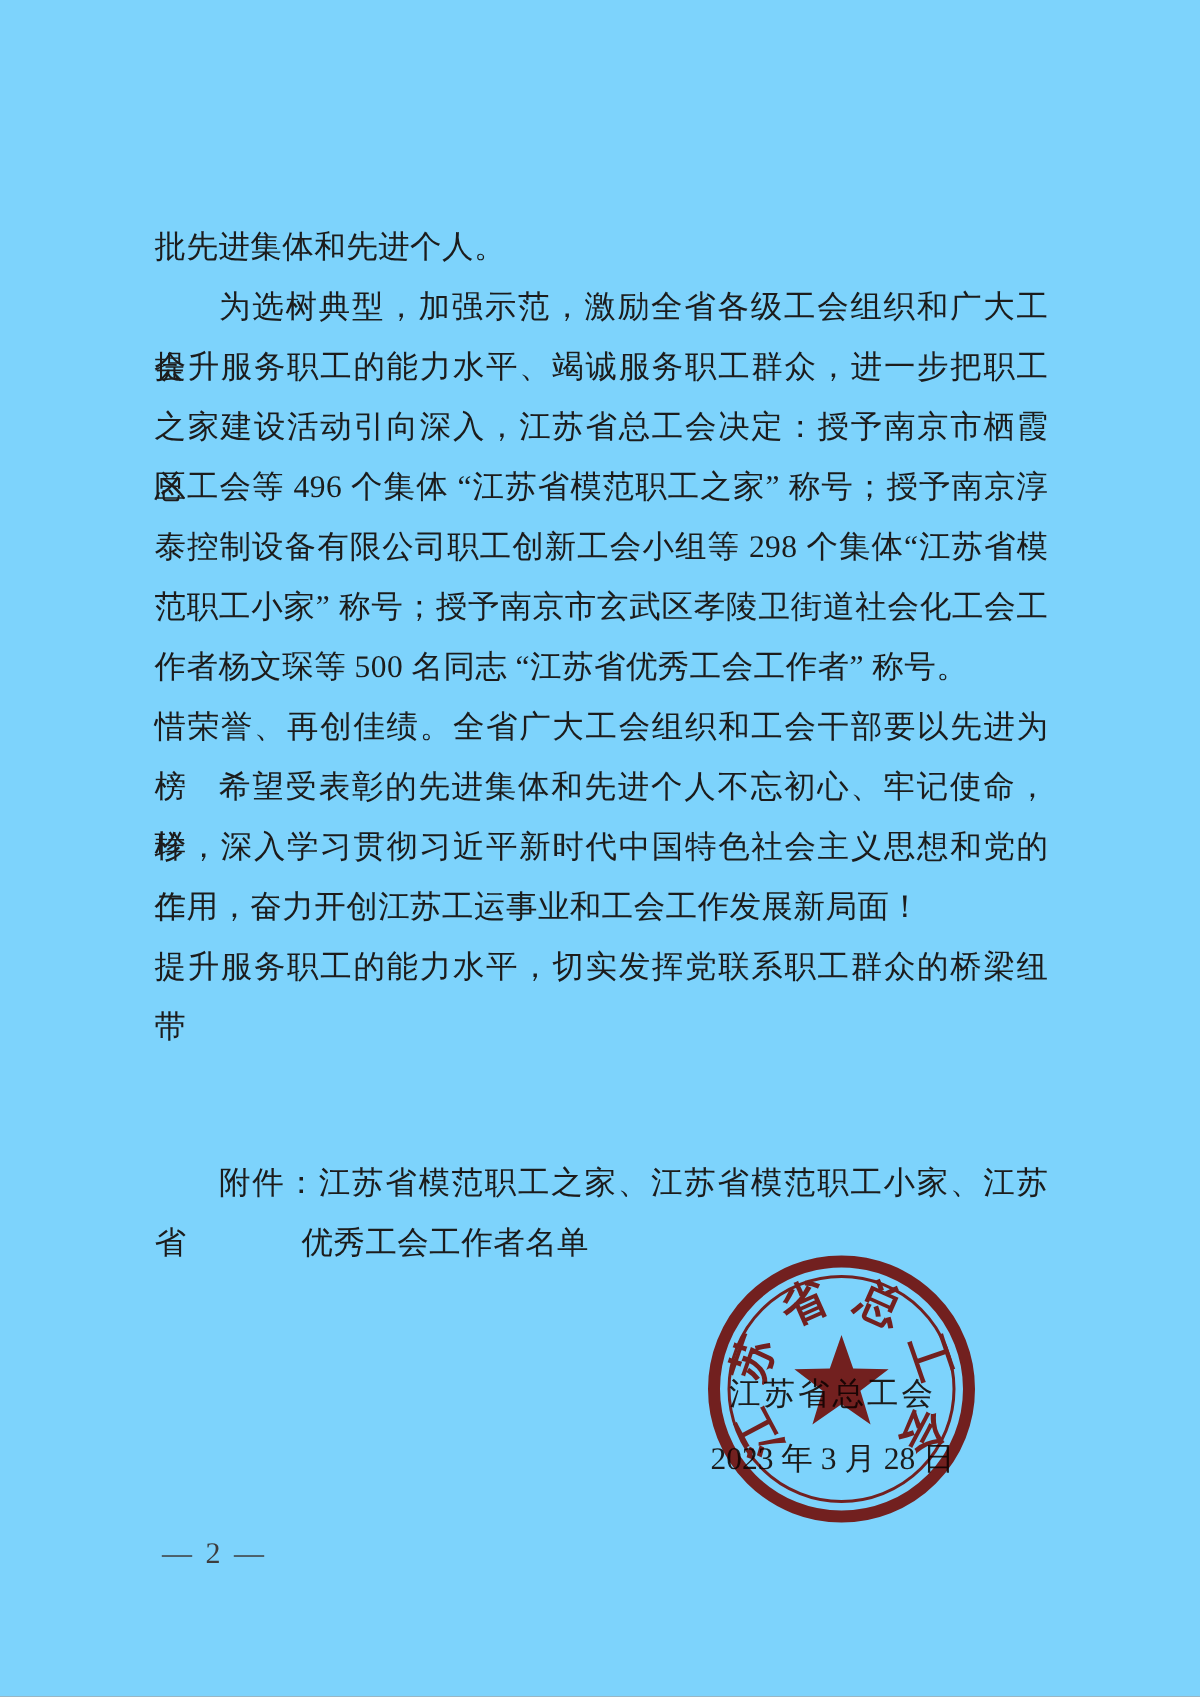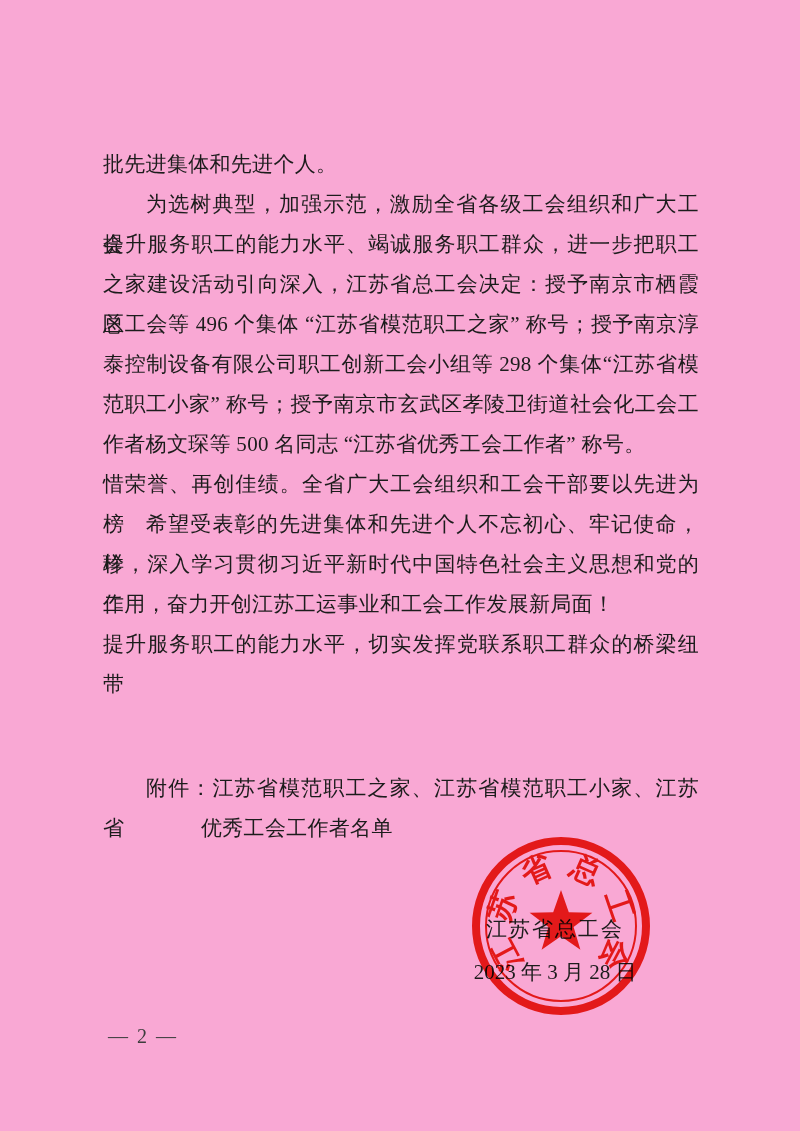--- a/index.html
+++ b/index.html
@@ -1,21 +1,21 @@
 <!DOCTYPE html>
 <html><head>
 <meta charset="utf-8">
 <style>
   html, body { margin: 0; padding: 0; background: #9a9a9a; }
   .page {
     position: relative;
     width: 800px;
     height: 1131px;
     margin: 0 auto;
-    background: #f9a8d4;
+    background: #7dd3fc;
     overflow: hidden;
     font-family: "Liberation Serif", serif;
     color: #1c1c1c;
   }
   .body-text {
     position: absolute;
     left: 103px;
     top: 144px;
     width: 596px;
   }

